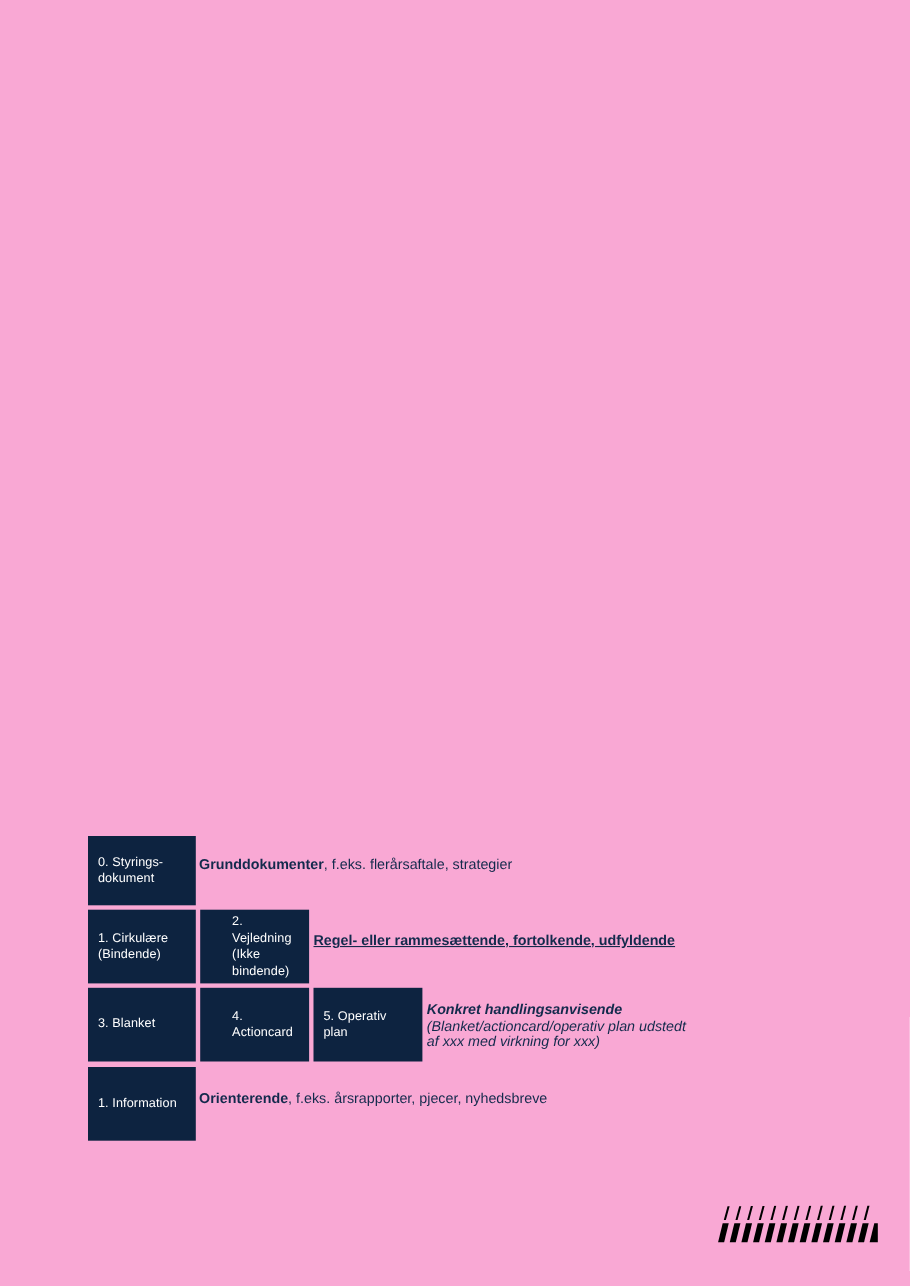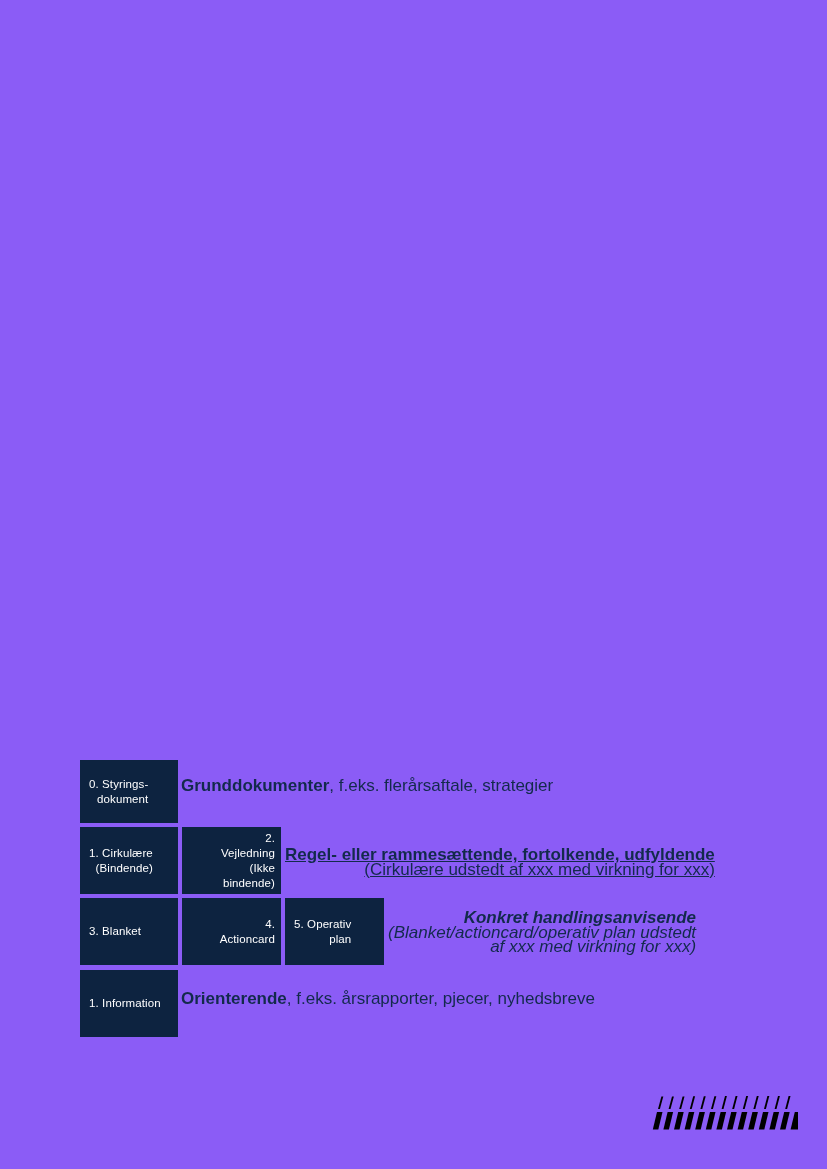--- a/index.html
+++ b/index.html
@@ -14,22 +14,21 @@
     position: relative;
     overflow: hidden;
     font-family: "Liberation Sans", sans-serif;
     -webkit-font-smoothing: antialiased;
   }
 
   
   #page {
     position: absolute;
     inset: 0;
-    background: #8b5cf6;
-    text-align: right;
+    background: #f9a8d4;
   }
 
   
   #diagram {
     position: absolute;
     left: 80px;
     top: 760px;
     width: 700px;
     height: 280px;
   }
@@ -66,21 +65,21 @@
   }
   
   .col-1 { left: 0px;   width: 98px; }
   .col-2 { left: 102px; width: 99px; padding-left: 20px; }
   .col-3 { left: 205px; width: 99px; }
 
   
   .desc {
     position: absolute;
     color: #132a4c;
-    font-size: 17px;
+    font-size: 13px;
     line-height: 14.5px;
     white-space: nowrap;
   }
   .desc b {
     font-weight: bold;
   }
   .desc .sub {
     font-weight: normal;
   }
 
@@ -123,21 +122,20 @@
       <div class="box col-1">
         <span class="btxt">1. Cirkulære
 (Bindende)</span>
       </div>
       <div class="box col-2">
         <span class="btxt">2. Vejledning
 (Ikke bindende)</span>
       </div>
       <div class="desc desc-1">
         <span class="line"><b>Regel- eller rammesættende, fortolkende, udfyldende</b></span>
-        <span class="line sub">(Cirkulære udstedt af xxx med virkning for xxx)</span>
       </div>
     </div>
 
     <div class="row row-2">
       <div class="box col-1">
         <span class="btxt">3. Blanket</span>
       </div>
       <div class="box col-2">
         <span class="btxt">4. Actioncard</span>
       </div>

